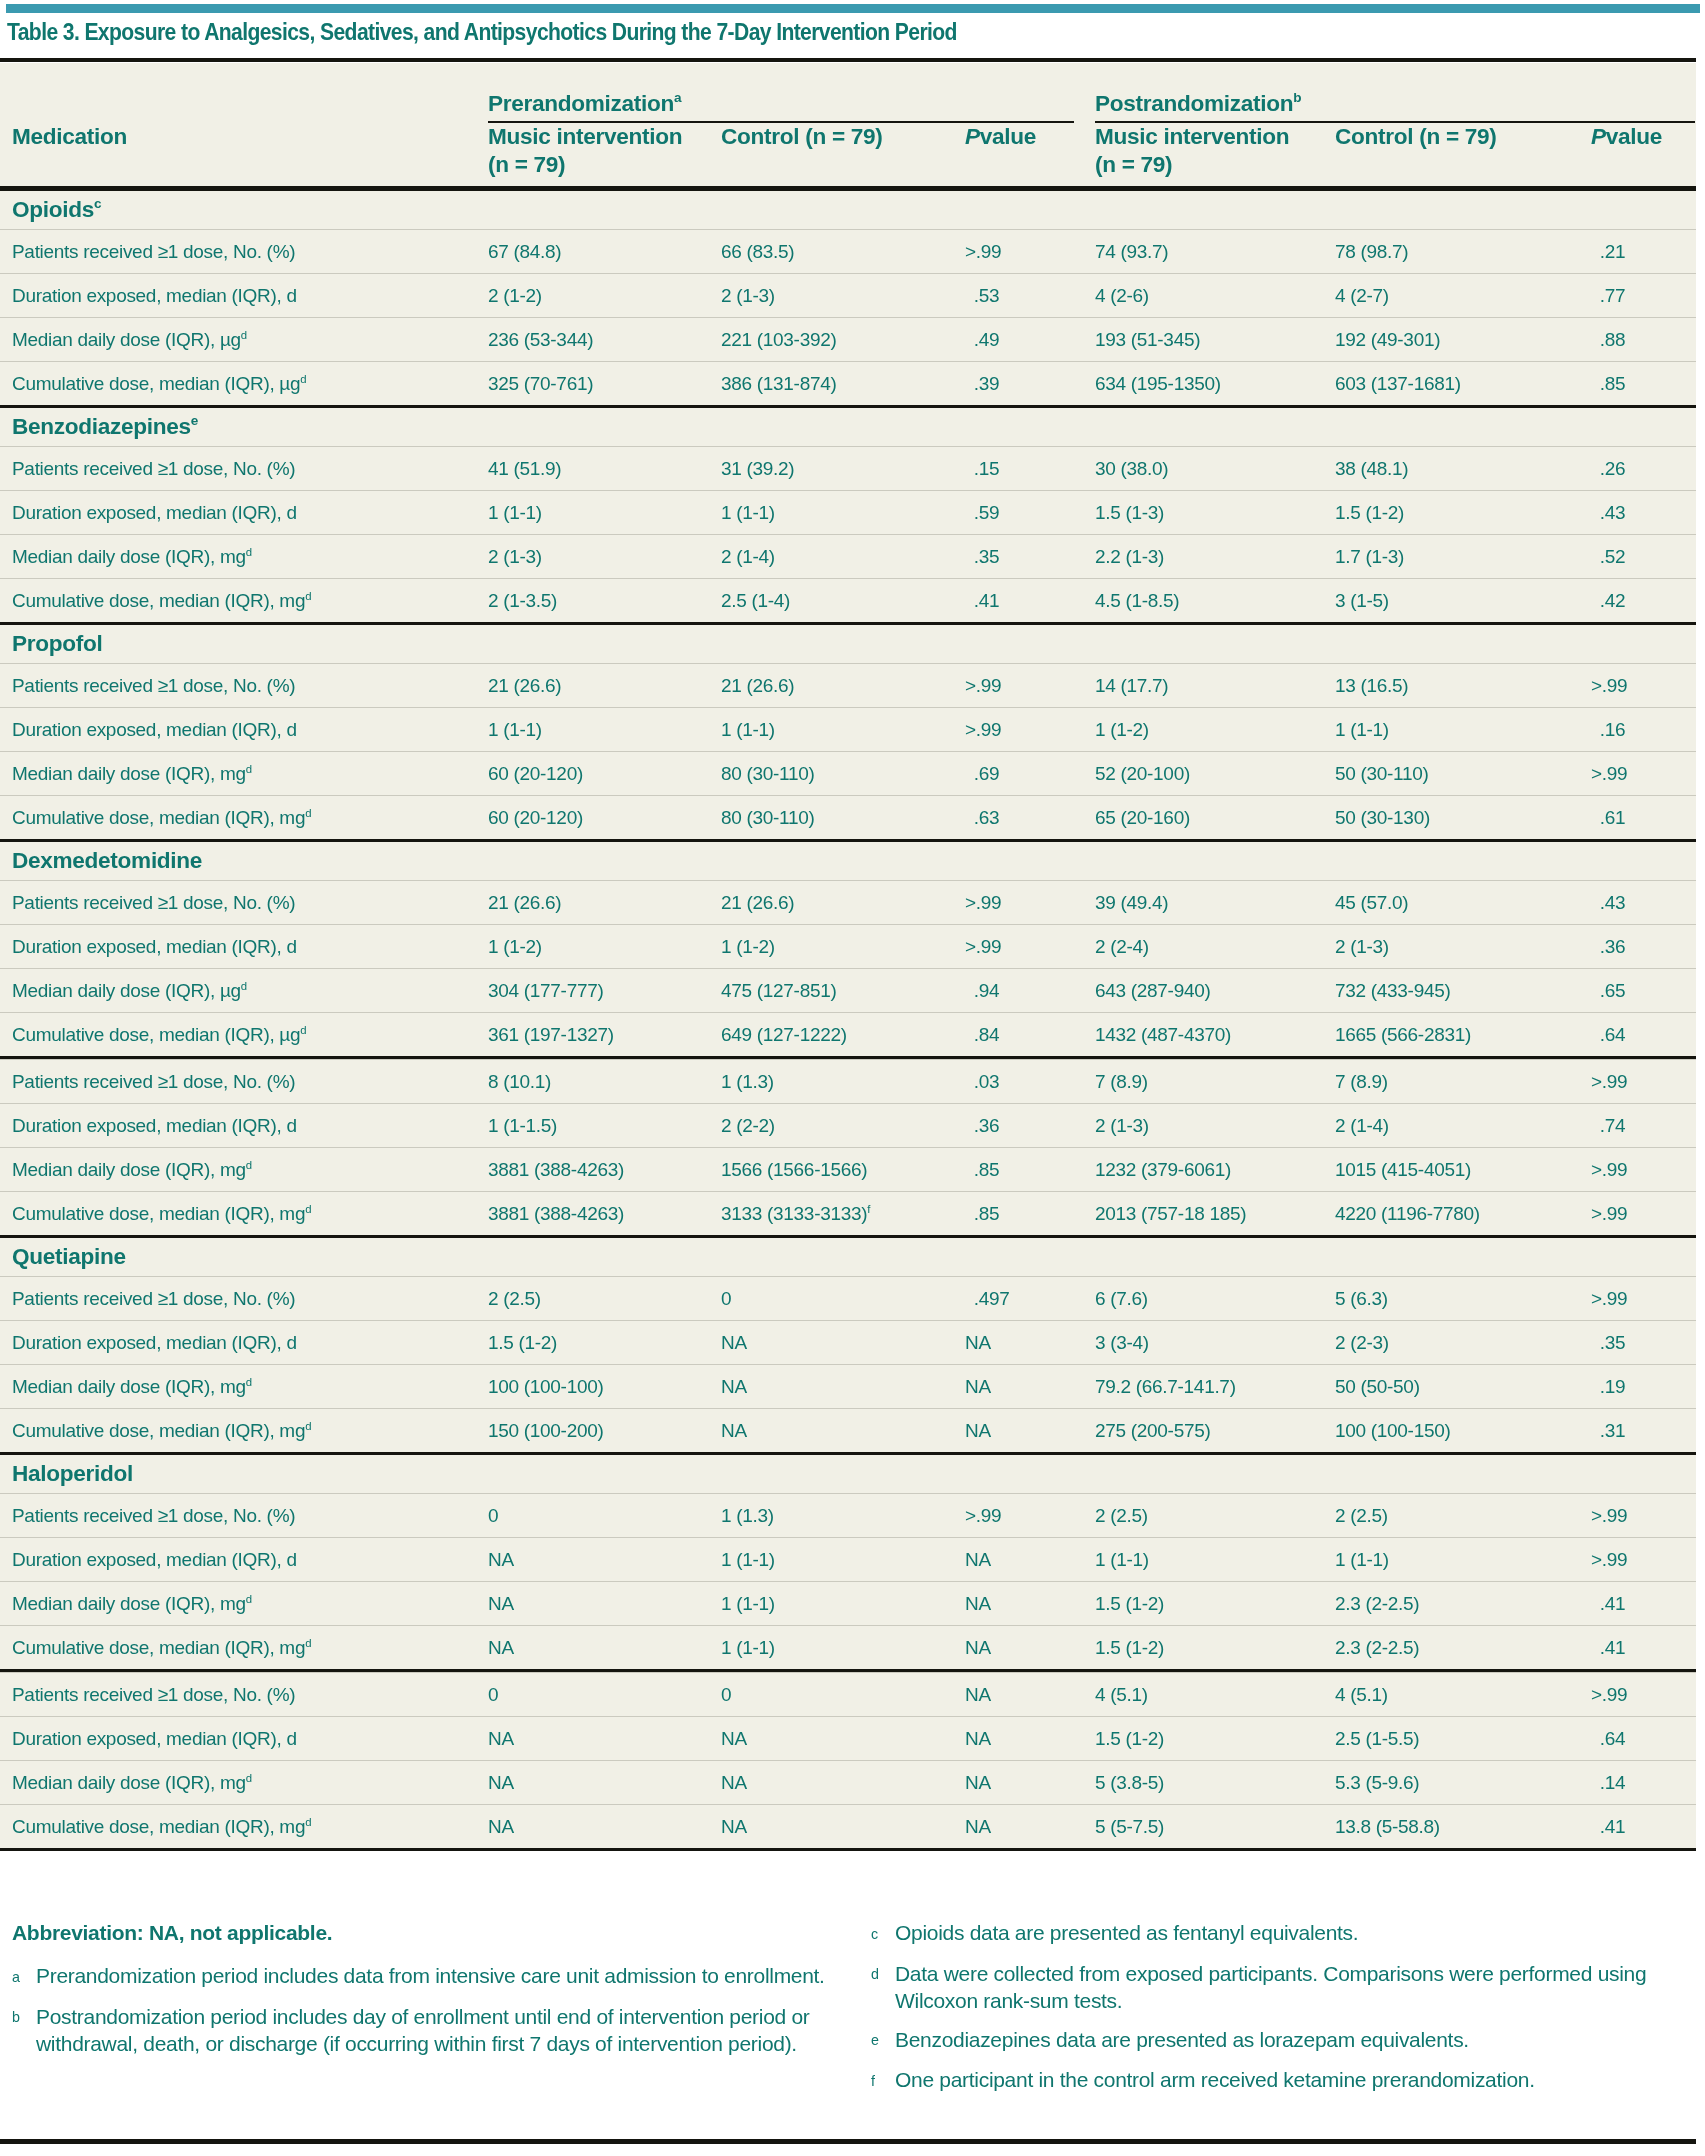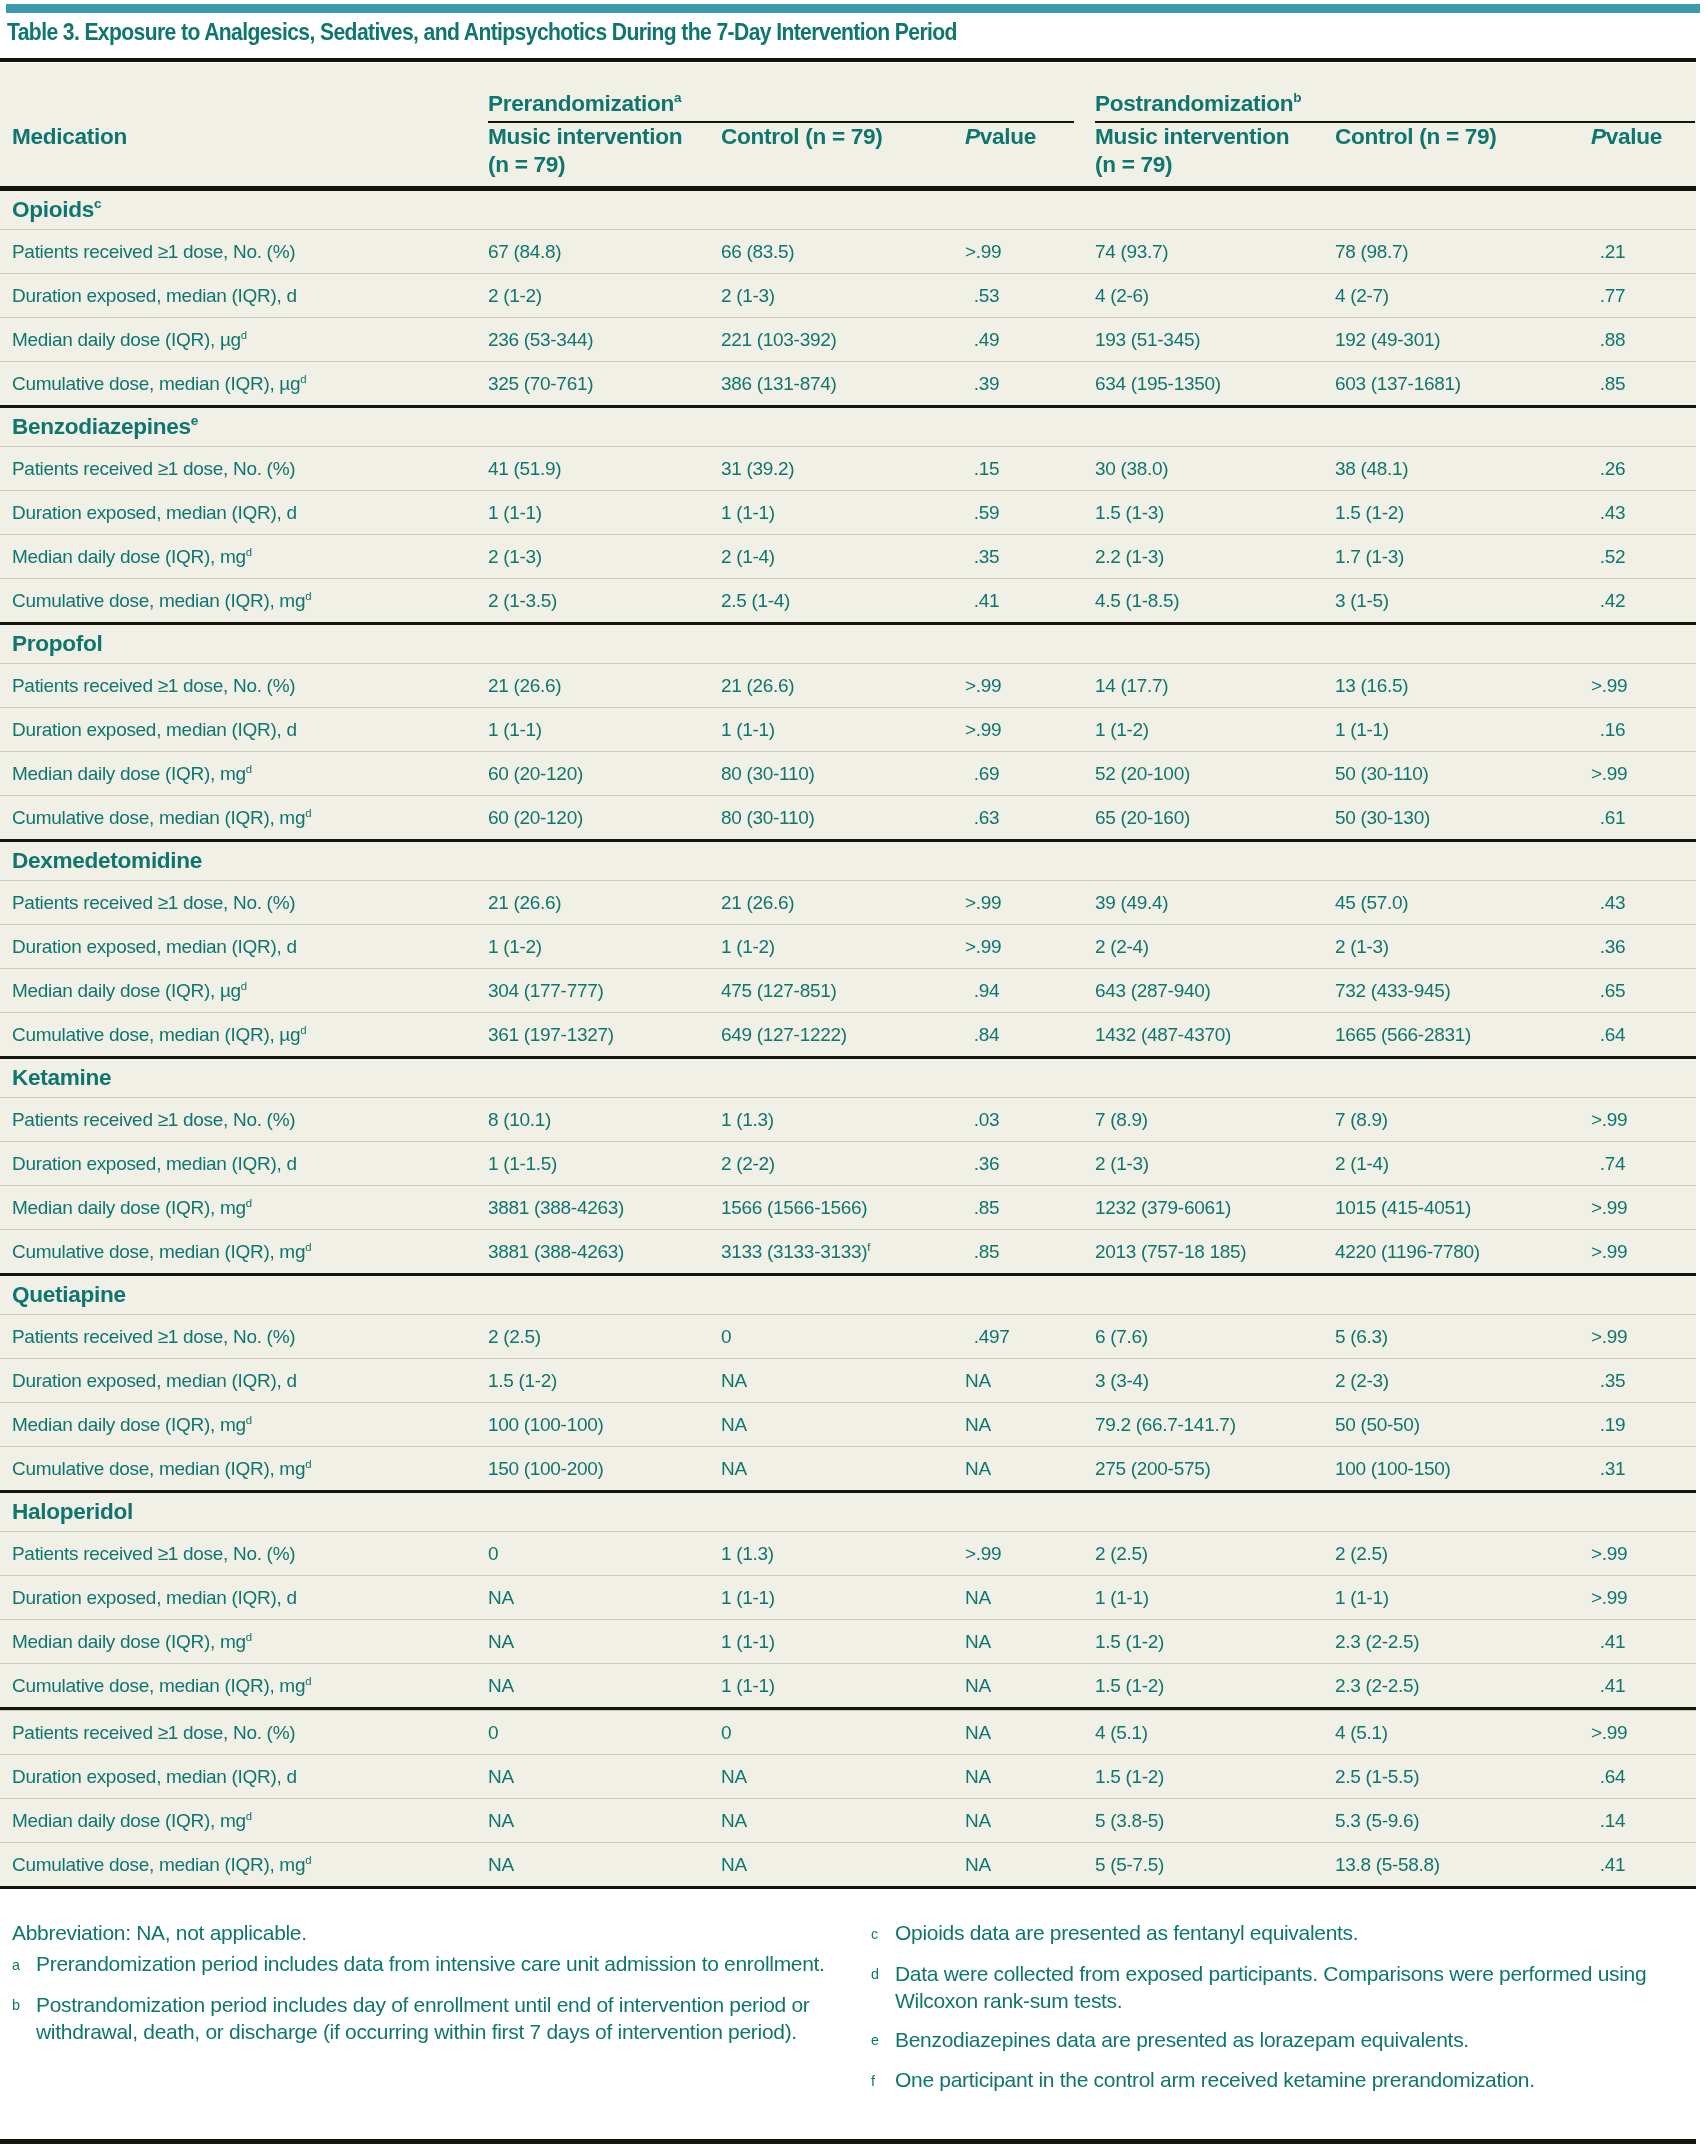--- a/index.html
+++ b/index.html
@@ -94,21 +94,21 @@
     position:absolute;
     left:12px; top:1919px;
     width:1683px;
     display:grid;
     grid-template-columns:826px 1fr;
     column-gap:33px;
     font-size:21px;
     line-height:27px;
     letter-spacing:-0.3px;
   }
-  .abbr{margin-bottom:4px;}
+  .abbr{margin-bottom:16px;font-weight:bold;}
   .fnote{display:flex;margin-bottom:12px;}
   .fsup{flex:none;width:24px;font-size:14.3px;padding-top:1.7px;}
   .ftext{flex:1;}
   .bottom-rule{
     position:absolute;
     left:0; top:2139px;
     width:1696px; height:5.2px;
     background:#15150f;
   }
 </style>
@@ -322,23 +322,20 @@
             <div class="cell lab">Cumulative dose, median (IQR), µg<sup>d</sup></div>
             <div class="cell">361 (197-1327)</div>
             <div class="cell">649 (127-1222)</div>
             <div class="cell dec">.84</div>
             <div class="cell">1432 (487-4370)</div>
             <div class="cell">1665 (566-2831)</div>
             <div class="cell dec">.64</div>
           </div>
         </div>
         <div class="section">
-          <div class="secrow">
-            <span>Ketamine</span>
-          </div>
           <div class="trow">
             <div class="cell lab">Patients received ≥1 dose, No. (%)</div>
             <div class="cell">8 (10.1)</div>
             <div class="cell">1 (1.3)</div>
             <div class="cell dec">.03</div>
             <div class="cell">7 (8.9)</div>
             <div class="cell">7 (8.9)</div>
             <div class="cell">&gt;.99</div>
           </div>
           <div class="trow">

